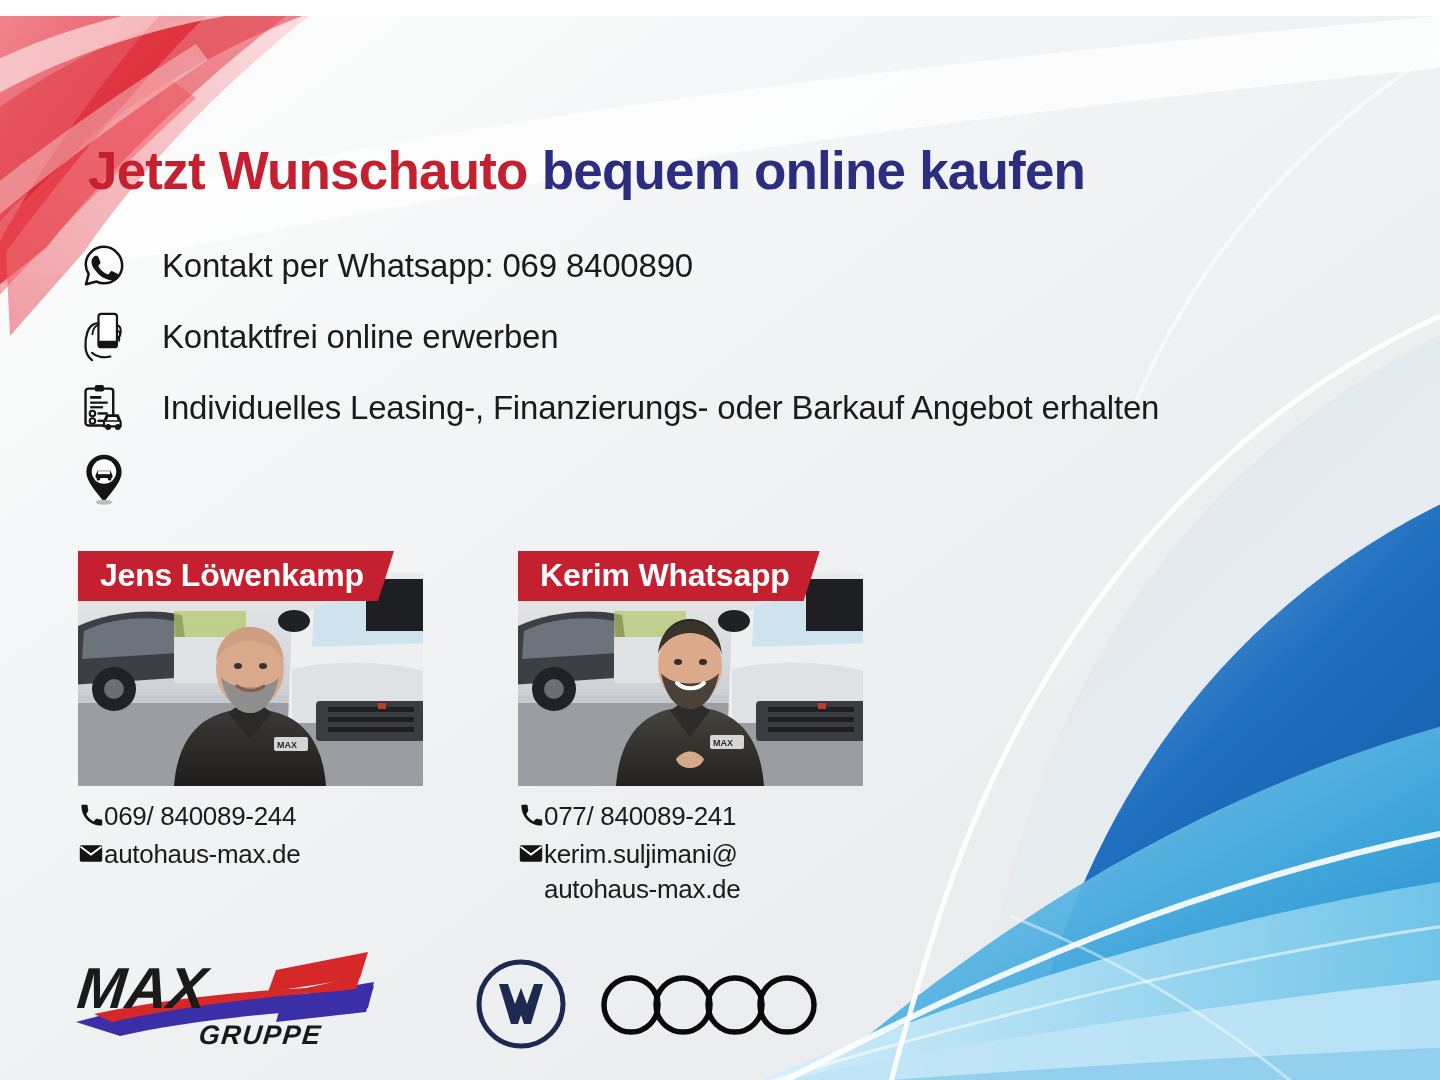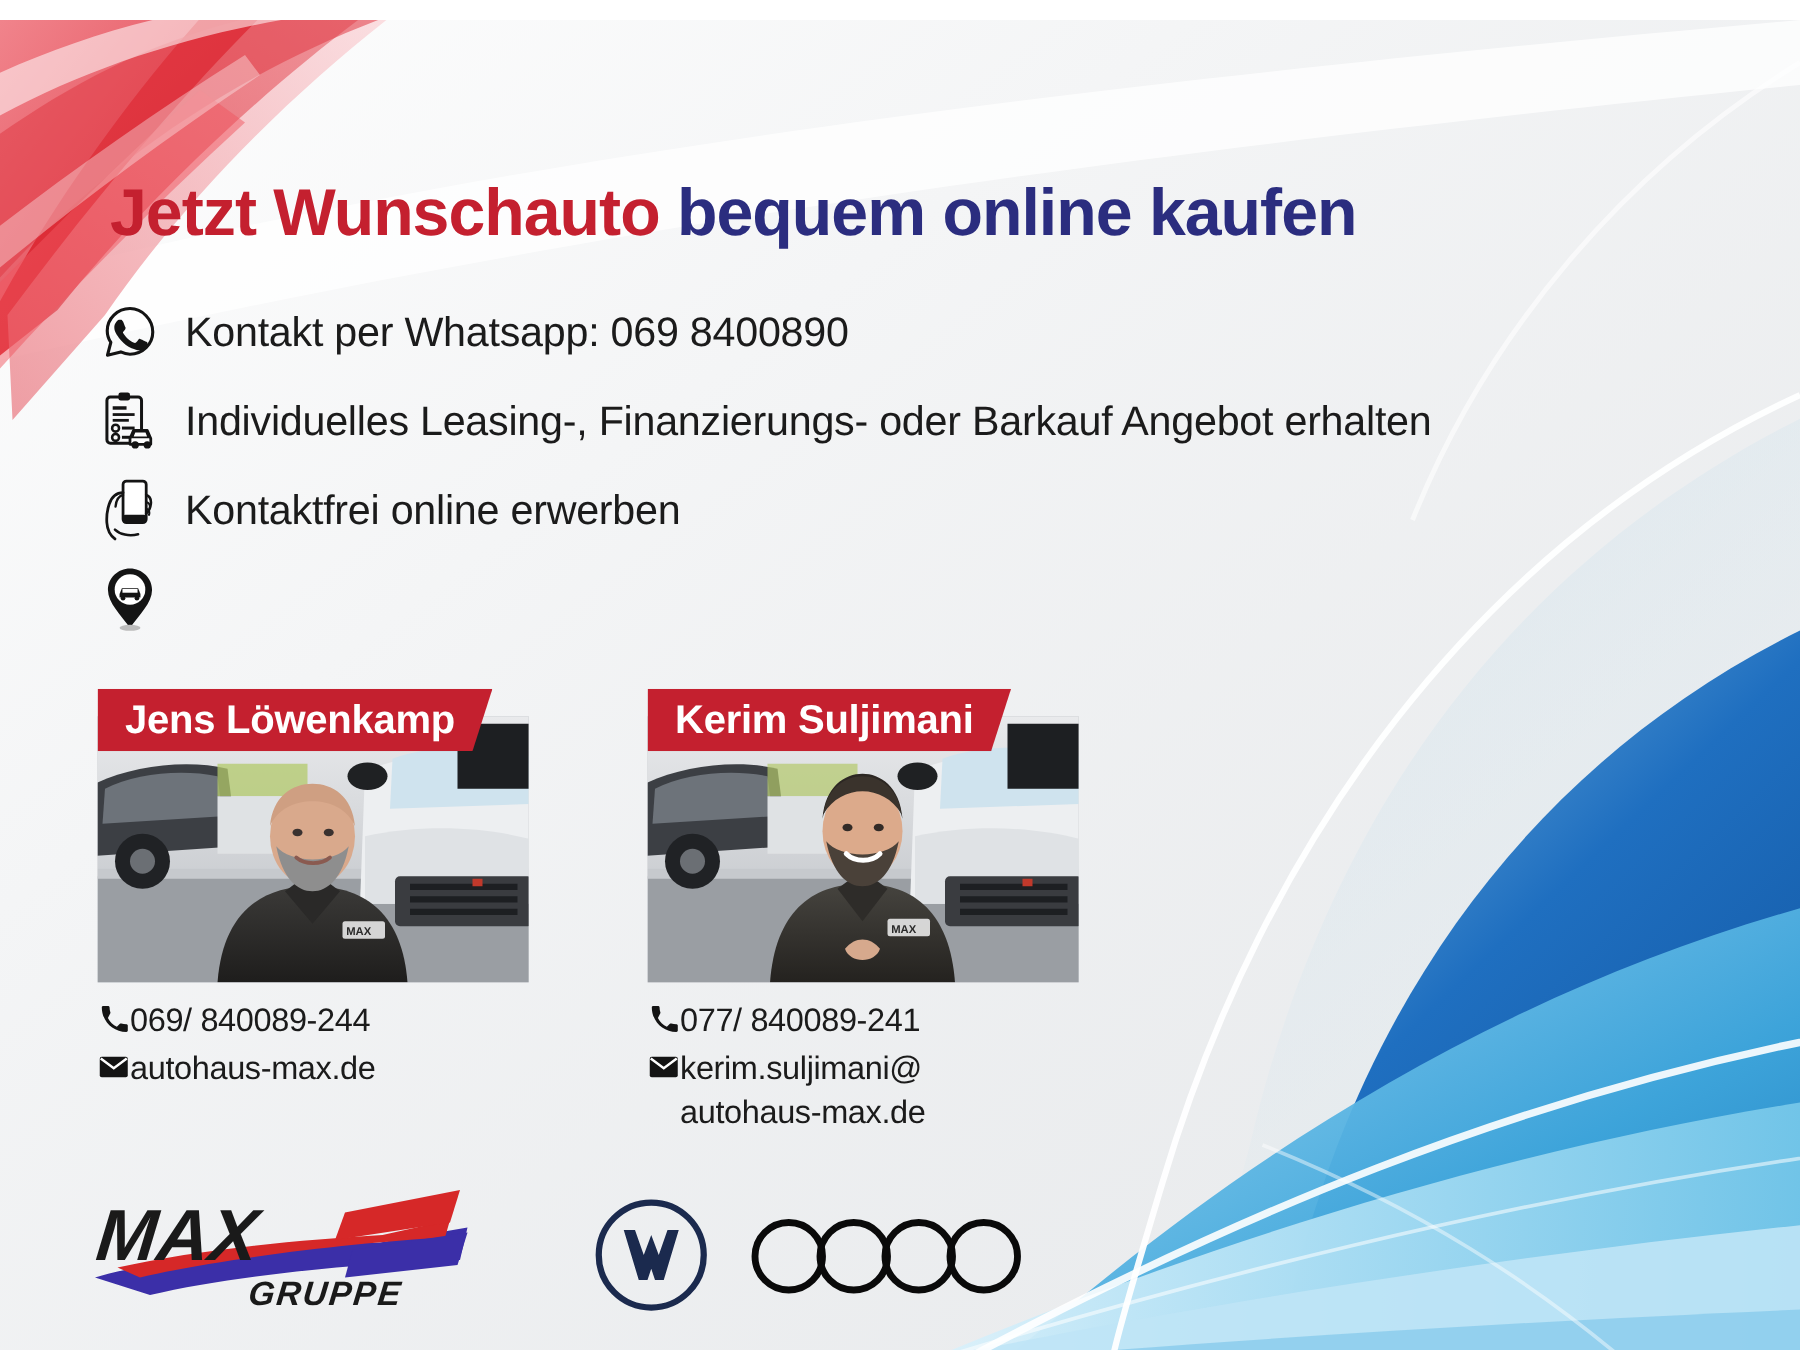--- a/index.html
+++ b/index.html
@@ -25,21 +25,21 @@
     position:absolute;left:88px;top:126px;
     font-size:53px;font-weight:700;letter-spacing:-0.8px;
     white-space:nowrap;line-height:1.1;
   }
   .headline .hl-red{color:#c4202f;}
   .headline .hl-blue{color:#2b2d7f;}
 
   
   .bullets{position:absolute;left:78px;top:214px;width:1270px;}
   .bullet{
-    display:flex;align-items:center;gap:18px;height:71px;
+    display:flex;align-items:center;gap:32px;height:71px;
   }
   .bullet .b-icon{
     width:52px;min-width:52px;height:56px;
     display:flex;align-items:center;justify-content:center;
   }
   .bullet .b-text{
     font-size:33px;color:#1b1b1b;white-space:nowrap;letter-spacing:-0.2px;
   }
 
   
@@ -165,20 +165,36 @@
           <path d="M24 4C13.5 4 5 12.3 5 22.5c0 3.6 1.1 7 3 9.8L5.2 43l11.1-2.8c2.4 1.2 5 1.9 7.7 1.9
                    10.5 0 19-8.3 19-18.5S34.5 4 24 4z" fill="none" stroke="#141414" stroke-width="2.6" stroke-linejoin="round"></path>
           <path d="M17.9 14.6c-.5-1.1-1-1.1-1.5-1.2h-1.3c-.5 0-1.2.2-1.8.9-.6.7-2.4 2.3-2.4 5.6s2.4 6.5 2.8 7
                    c.3.4 4.7 7.5 11.6 10.2 5.7 2.2 6.9 1.8 8.2 1.7 1.2-.1 4-1.6 4.6-3.2.6-1.6.6-3 .4-3.2
                    -.2-.3-.6-.4-1.3-.8-.7-.3-4-2-4.6-2.2-.6-.2-1.1-.3-1.5.4-.4.7-1.7 2.2-2.1 2.6-.4.4-.8.5-1.4.2
                    -.7-.3-2.9-1.1-5.5-3.4-2-1.8-3.4-4-3.8-4.7-.4-.7 0-1 .3-1.4.3-.3.7-.8 1-1.2.3-.4.4-.7.6-1.1.2-.4.1-.8 0-1.1
                    -.2-.4-1.5-3.7-2.1-5.1z" fill="#141414"></path>
         </svg>
       </span>
       <span class="b-text">Kontakt per Whatsapp: 069 8400890</span>
+    </div>
+
+    <div class="bullet">
+      <span class="b-icon">
+        <svg width="44" height="50" viewBox="0 0 46 54">
+          <rect x="17" y="2" width="20" height="36" rx="3" fill="#ffffff" stroke="#141414" stroke-width="2.4"></rect>
+          <rect x="17" y="31" width="20" height="7" rx="2" fill="#141414"></rect>
+          <path d="M17 12 C11 12 7 16 5 22 C3.4 26.8 2.6 32 3 38 C3.4 44 6 49 10 52" fill="none" stroke="#141414" stroke-width="2.4" stroke-linecap="round"></path>
+          <path d="M17 14 C13 15 11 19 10.5 24" fill="none" stroke="#141414" stroke-width="2" stroke-linecap="round"></path>
+          <path d="M37 14 C40 15 41.5 18 41 22 C40.5 26 38.5 29 37 30" fill="none" stroke="#141414" stroke-width="2.2" stroke-linecap="round"></path>
+          <path d="M37 20 C39.6 20.6 40.6 23 40 25.6" fill="none" stroke="#141414" stroke-width="1.8" stroke-linecap="round"></path>
+          <path d="M37 26 C39.4 26.6 40.2 29 39.4 31.2" fill="none" stroke="#141414" stroke-width="1.8" stroke-linecap="round"></path>
+          <path d="M10 44 C14 48 22 50 30 48" fill="none" stroke="#141414" stroke-width="2.2" stroke-linecap="round"></path>
+        </svg>
+      </span>
+      <span class="b-text">Kontaktfrei online erwerben</span>
     </div>
 
     <div class="bullet">
       <span class="b-icon">
         <svg width="48" height="50" viewBox="0 0 52 54">
           <rect x="6" y="6" width="30" height="40" rx="3" fill="none" stroke="#141414" stroke-width="2.6"></rect>
           <rect x="16" y="2" width="10" height="7" rx="2" fill="#141414"></rect>
           <rect x="11" y="14" width="12" height="3" fill="#141414"></rect>
           <rect x="11" y="20" width="19" height="2.4" fill="#141414"></rect>
           <rect x="11" y="25" width="14" height="2.4" fill="#141414"></rect>
@@ -187,36 +203,20 @@
           <circle cx="13.5" cy="41" r="3" fill="none" stroke="#141414" stroke-width="2.2"></circle>
           <rect x="19" y="39.6" width="8" height="2.6" fill="#141414"></rect>
 
           <path d="M26 42 l3-7 h12 l3 7 v5 h-18 z" fill="#ffffff" stroke="#141414" stroke-width="2.4" stroke-linejoin="round"></path>
           <path d="M30 36 h10 l2 5 h-14 z" fill="#ffffff" stroke="#141414" stroke-width="1.6"></path>
           <circle cx="30.5" cy="47.5" r="3.2" fill="#141414"></circle>
           <circle cx="41" cy="47.5" r="3.2" fill="#141414"></circle>
         </svg>
       </span>
       <span class="b-text">Individuelles Leasing-, Finanzierungs- oder Barkauf Angebot erhalten</span>
-    </div>
-
-    <div class="bullet">
-      <span class="b-icon">
-        <svg width="44" height="50" viewBox="0 0 46 54">
-          <rect x="17" y="2" width="20" height="36" rx="3" fill="#ffffff" stroke="#141414" stroke-width="2.4"></rect>
-          <rect x="17" y="31" width="20" height="7" rx="2" fill="#141414"></rect>
-          <path d="M17 12 C11 12 7 16 5 22 C3.4 26.8 2.6 32 3 38 C3.4 44 6 49 10 52" fill="none" stroke="#141414" stroke-width="2.4" stroke-linecap="round"></path>
-          <path d="M17 14 C13 15 11 19 10.5 24" fill="none" stroke="#141414" stroke-width="2" stroke-linecap="round"></path>
-          <path d="M37 14 C40 15 41.5 18 41 22 C40.5 26 38.5 29 37 30" fill="none" stroke="#141414" stroke-width="2.2" stroke-linecap="round"></path>
-          <path d="M37 20 C39.6 20.6 40.6 23 40 25.6" fill="none" stroke="#141414" stroke-width="1.8" stroke-linecap="round"></path>
-          <path d="M37 26 C39.4 26.6 40.2 29 39.4 31.2" fill="none" stroke="#141414" stroke-width="1.8" stroke-linecap="round"></path>
-          <path d="M10 44 C14 48 22 50 30 48" fill="none" stroke="#141414" stroke-width="2.2" stroke-linecap="round"></path>
-        </svg>
-      </span>
-      <span class="b-text">Kontaktfrei online erwerben</span>
     </div>
 
     <div class="bullet">
       <span class="b-icon">
         <svg width="42" height="52" viewBox="0 0 44 56">
           <path d="M22 2 C11.5 2 3 10.3 3 20.5 C3 31.5 14 42 22 53 C30 42 41 31.5 41 20.5 C41 10.3 32.5 2 22 2 Z" fill="#141414"></path>
           <circle cx="22" cy="20" r="13.2" fill="#ffffff"></circle>
           <path d="M13 24 l2-5 h14 l2 5 v3 h-18 z" fill="#141414"></path>
           <rect x="15.5" y="19.6" width="13" height="3.2" fill="#ffffff"></rect>
           <circle cx="16" cy="27.6" r="2" fill="#141414"></circle>
@@ -302,21 +302,21 @@
             </svg>
           </span>
           <span class="c-txt">
             <span class="w2">autohaus-max.de</span>
           </span>
         </div>
       </div>
     </div>
 
     <div class="card c2">
-      <div class="name-banner">Kerim Suljimani</div>
+      <div class="name-banner">Kerim Whatsapp</div>
       <div class="photo">
         <svg viewBox="0 0 345 213" xmlns="http://www.w3.org/2000/svg">
           <defs>
             <linearGradient id="sh2" x1="0" y1="0" x2="0" y2="1">
               <stop offset="0%" stop-color="#e9eaec"></stop>
                 <stop offset="100%" stop-color="#b9bdc2"></stop>
             </linearGradient>
             <linearGradient id="jk2" x1="0" y1="0" x2="0" y2="1">
               <stop offset="0%" stop-color="#46443f"></stop>
                 <stop offset="100%" stop-color="#24221f"></stop>

